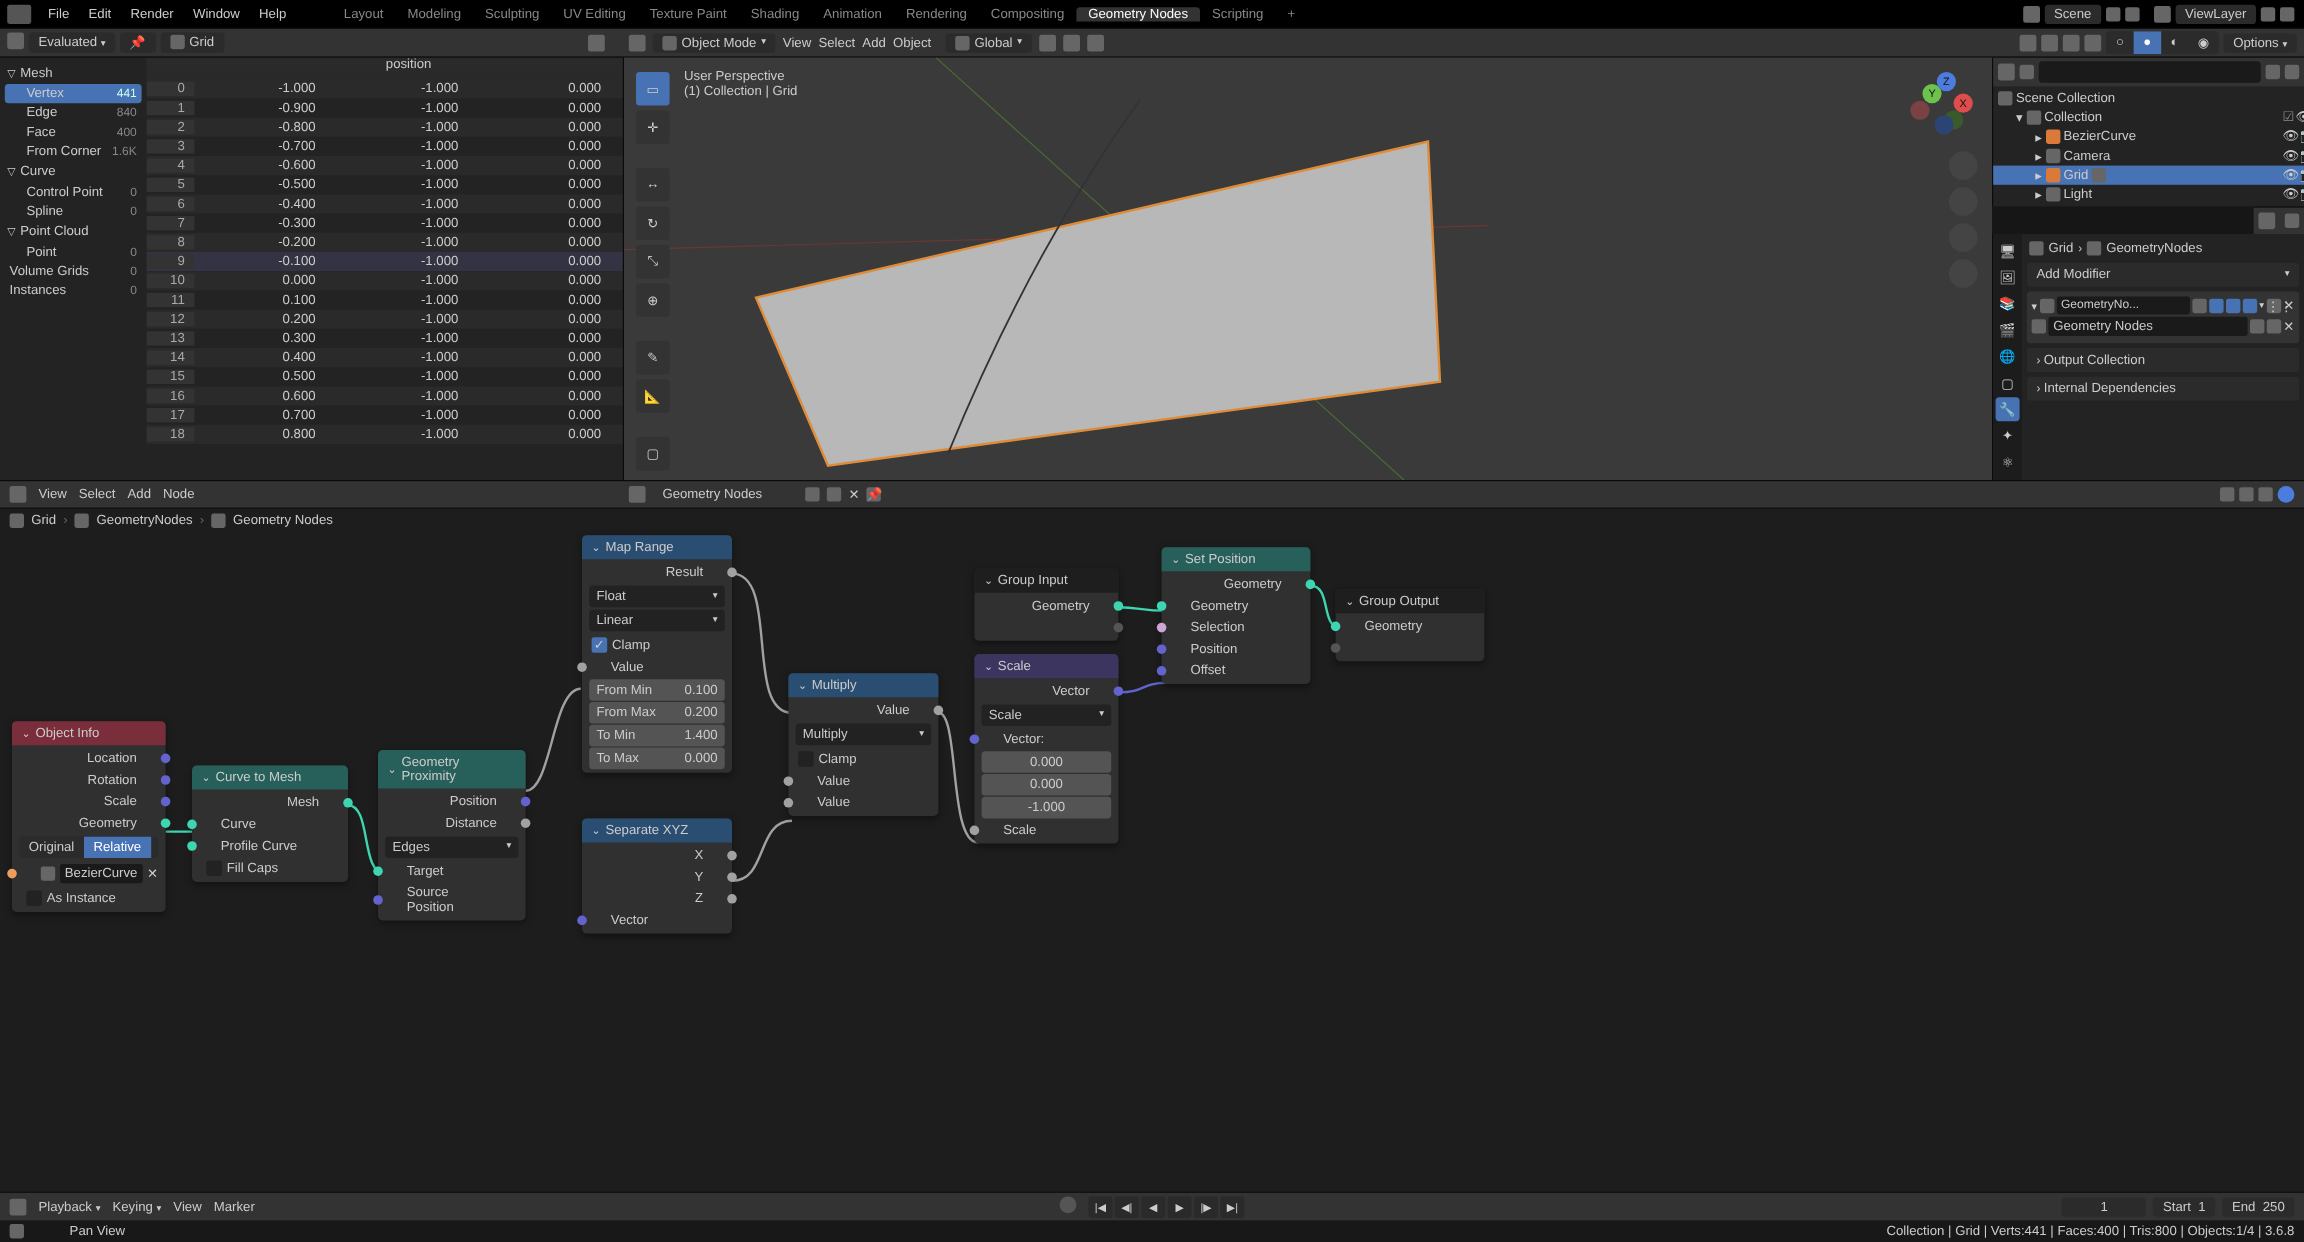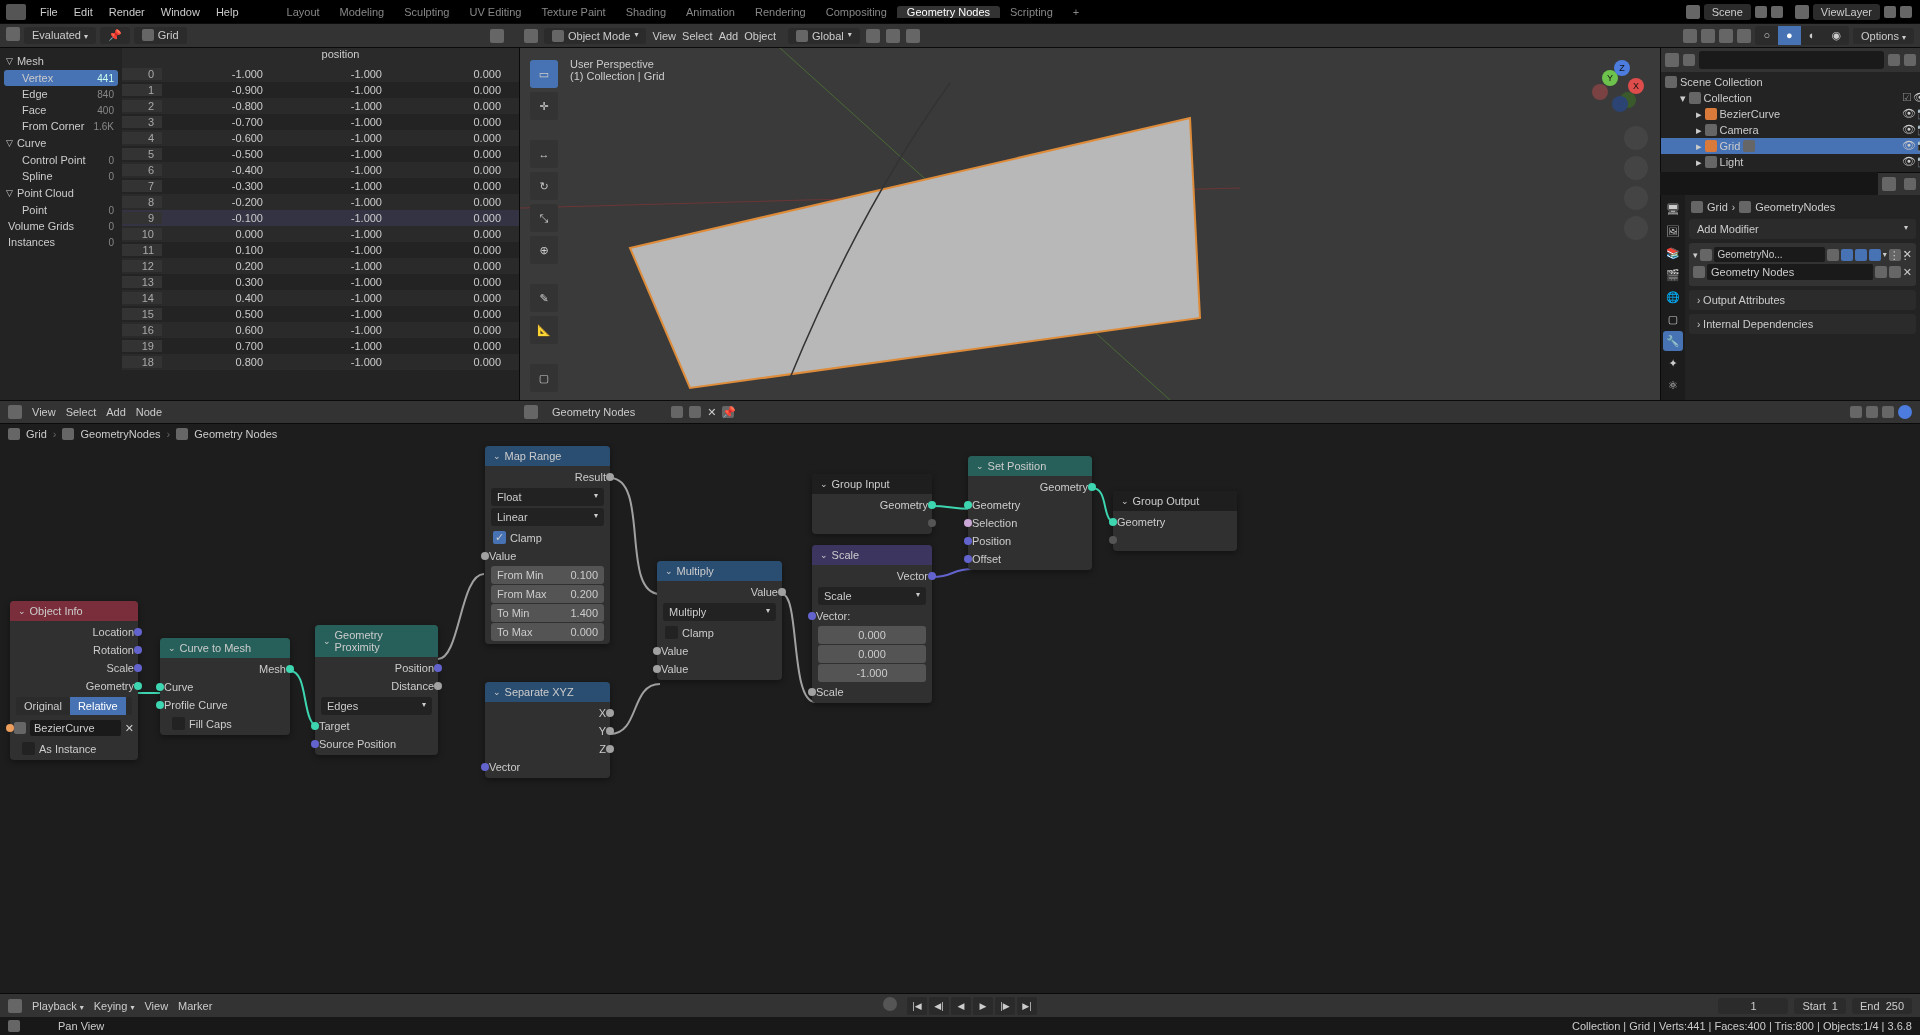--- a/index.html
+++ b/index.html
@@ -70,21 +70,21 @@
 
 .lower { height:calc(100vh - 24px - 24px - 352px - 24px - 24px - 18px); display:flex; position:relative; }
 .nodes { flex:1; background:#1d1d1d; position:relative; overflow:hidden; }
 .crumb { position:absolute; top:4px; left:8px; display:flex; align-items:center; gap:6px; font-size:10px; color:#bbb; }
 .crumb .sep { color:#666; }
 
 .node { position:absolute; background:#303030; border-radius:4px; box-shadow:0 2px 6px rgba(0,0,0,.4); }
 .node .title { padding:4px 8px; border-radius:4px 4px 0 0; display:flex; align-items:center; gap:4px; font-size:11px; }
 .node .title .chev { font-size:9px; }
 .node .body { padding:2px 0; }
-.node .row { display:flex; align-items:center; padding:3px 4px; font-size:10.5px; position:relative; min-height:18px; }
+.node .row { display:flex; align-items:center; padding:3px 24px; font-size:10.5px; position:relative; min-height:18px; }
 .node .row.right { justify-content:flex-end; }
 .node .row .sk { width:8px; height:8px; border-radius:50%; position:absolute; }
 .node .row .sk.out { right:-4px; }
 .node .row .sk.in { left:-4px; }
 .node .field { background:#545454; border-radius:3px; padding:3px 6px; margin:1px 6px; display:flex; justify-content:space-between; font-size:10.5px; }
 .node select, .node .sel { background:#222; border:none; color:#ccc; width:calc(100% - 12px); margin:2px 6px; padding:3px 6px; border-radius:3px; font-size:10.5px; display:flex; justify-content:space-between; }
 .node .chk { display:flex; align-items:center; gap:4px; padding:3px 8px; }
 .node .chk .box { width:13px; height:13px; background:#222; border-radius:2px; display:flex; align-items:center; justify-content:center; }
 .node .chk .box.on { background:#4772b3; }
 
@@ -368,21 +368,21 @@
               <div class="c">-1.000</div>
               <div class="c">0.000</div>
             </div>
             <div class="row">
               <div class="c0">16</div>
               <div class="c">0.600</div>
               <div class="c">-1.000</div>
               <div class="c">0.000</div>
             </div>
             <div class="row">
-              <div class="c0">19</div>
+              <div class="c0">17</div>
               <div class="c">0.700</div>
               <div class="c">-1.000</div>
               <div class="c">0.000</div>
             </div>
             <div class="row">
               <div class="c0">18</div>
               <div class="c">0.800</div>
               <div class="c">-1.000</div>
               <div class="c">0.000</div>
             </div>
@@ -528,21 +528,21 @@
             <span>✕</span>
           </div>
           <div class="modrow">
             <span class="icn icn-sm"></span>
             <span class="nm" style="background:#1a1a1a;padding:2px 4px;border-radius:2px;flex:1;">Geometry Nodes</span>
             <span class="icn icn-sm"></span>
             <span class="icn icn-sm"></span>
             <span>✕</span>
           </div>
         </div>
-        <div class="collaps">› <span>Output Attributes</span></div>
+        <div class="collaps">› <span>Output Collection</span></div>
         <div class="collaps">› <span>Internal Dependencies</span></div>
       </div>
     </div>
   </div>
 </div>
 
 <div class="midbar" style="position:relative;">
   <div class="left">
     <span class="icn"></span>
     <span>View</span>

